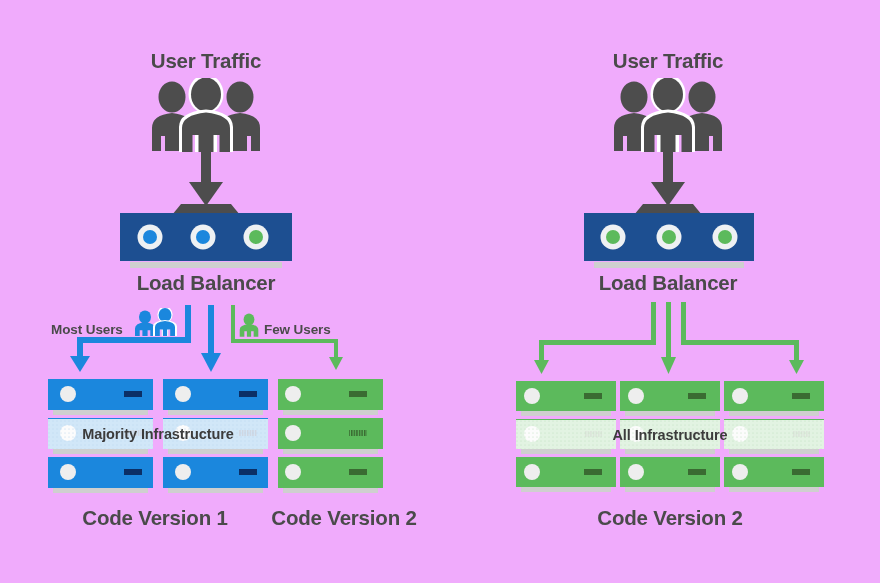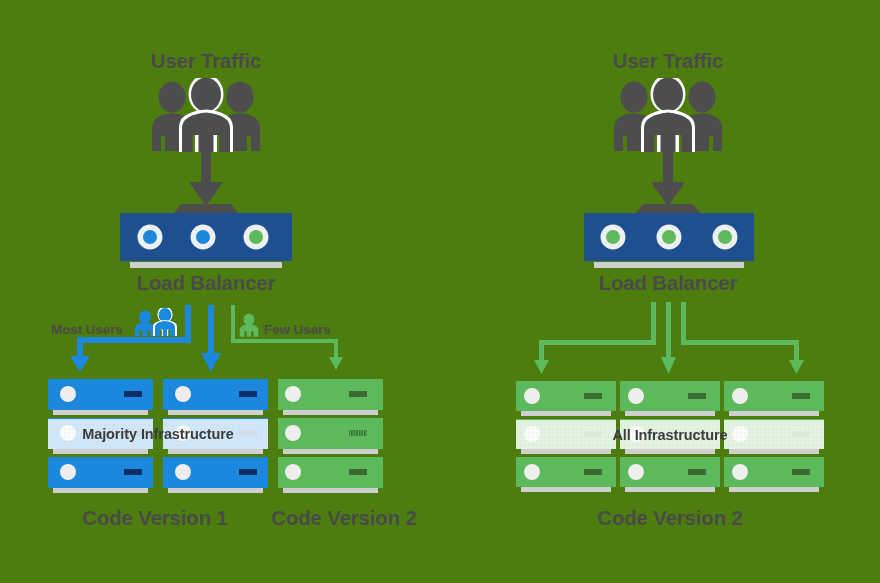--- a/index.html
+++ b/index.html
@@ -11,21 +11,21 @@
   body {
     font-family: "Liberation Sans", "DejaVu Sans", sans-serif;
     width: 880px;
     height: 583px;
     overflow: hidden;
   }
   #diagram-root {
     position: relative;
     width: 880px;
     height: 583px;
-    background: #4d7c0f;
+    background: #f0abfc;
   }
   svg.diagram-canvas {
     position: absolute;
     left: 0;
     top: 0;
     width: 880px;
     height: 583px;
     display: block;
   }
   .txt {

